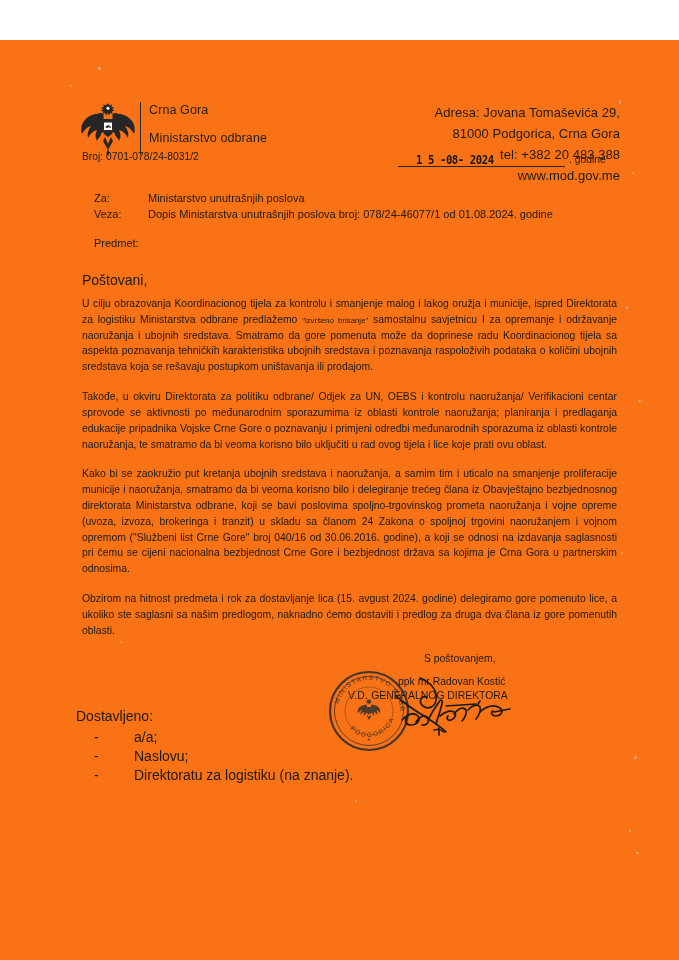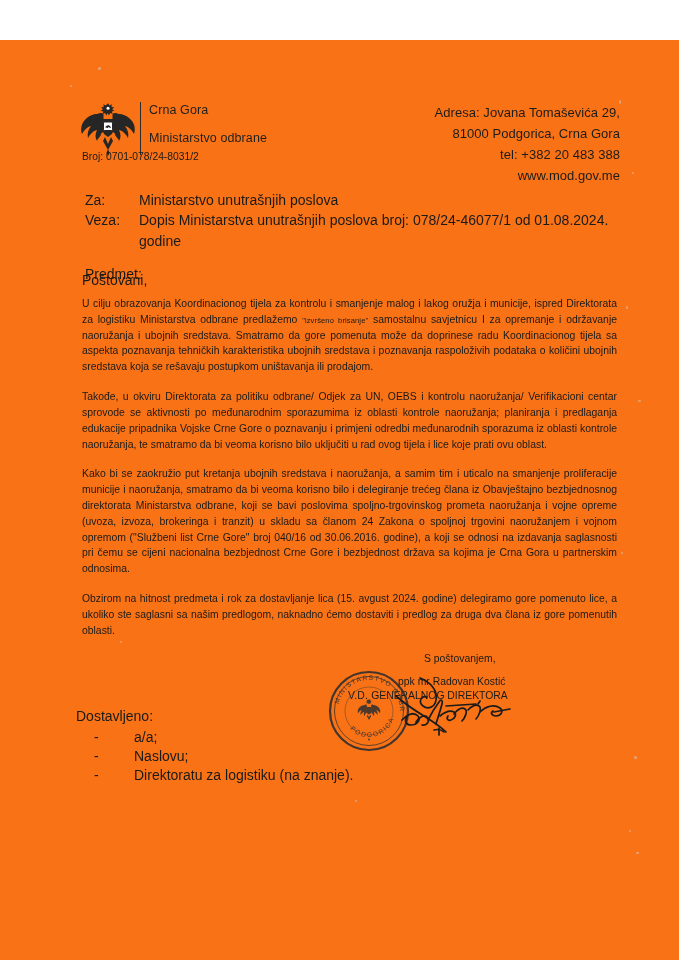--- a/index.html
+++ b/index.html
@@ -112,23 +112,23 @@
   }
   #date-suffix {
     position: absolute;
     left: 171px; top: 3px;
     font-size: 10.3px;
   }
 
   
   #meta-block {
     position: absolute;
-    left: 85px; top: 150px;
+    left: 94px; top: 150px;
     width: 537px;
-    font-size: 14px;
+    font-size: 11px;
     line-height: 1.46;
   }
   .meta-row { display: flex; }
   .meta-key { width: 54px; flex: 0 0 54px; }
   .meta-val { flex: 1 1 auto; }
   #subject-row {
     display: flex;
     margin-top: 13px;
   }
   #subject-row .meta-key { width: 54px; flex: 0 0 54px; }
@@ -270,20 +270,25 @@
     <div id="address-block">
       <div>Adresa: Jovana Tomaševića 29,</div>
       <div>81000 Podgorica, Crna Gora</div>
       <div>tel: +382 20 483 388</div>
       <div>www.mod.gov.me</div>
     </div>
   </div>
 
   <div id="ref-row">
     <div id="ref-no">Broj: 0701-078/24-8031/2</div>
+    <div id="date-wrap">
+      <div id="date-rule"></div>
+      <div id="date-stamp">1 5 -08- 2024</div>
+      <div id="date-suffix">. godine</div>
+    </div>
   </div>
 
   <div id="meta-block">
     <div class="meta-row">
       <div class="meta-key">Za:</div>
       <div class="meta-val">Ministarstvo unutrašnjih poslova</div>
     </div>
     <div class="meta-row">
       <div class="meta-key">Veza:</div>
       <div class="meta-val">Dopis Ministarstva unutrašnjih poslova broj: 078/24-46077/1 od 01.08.2024. godine</div>

